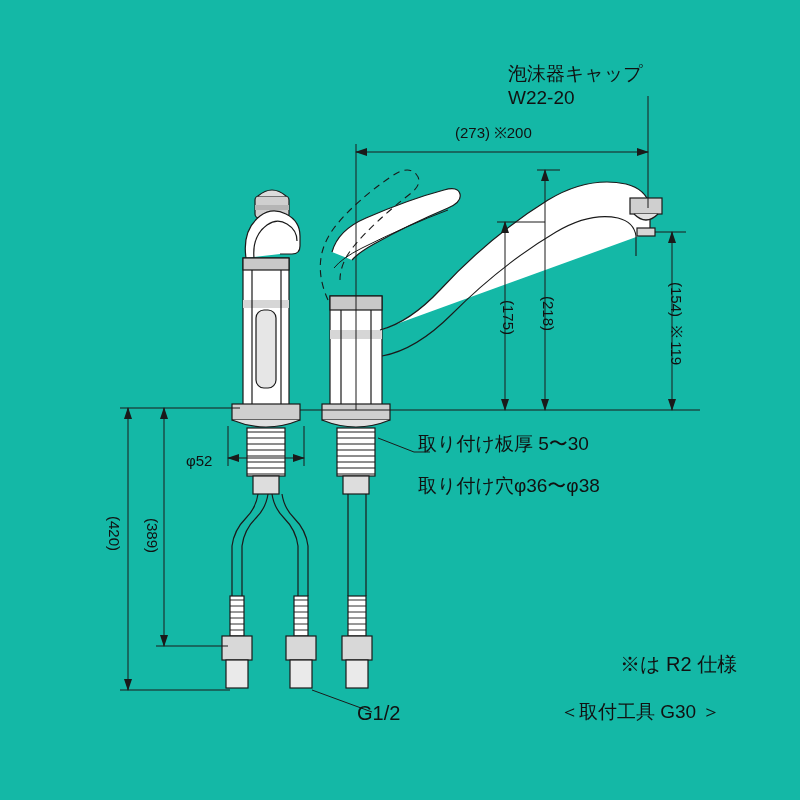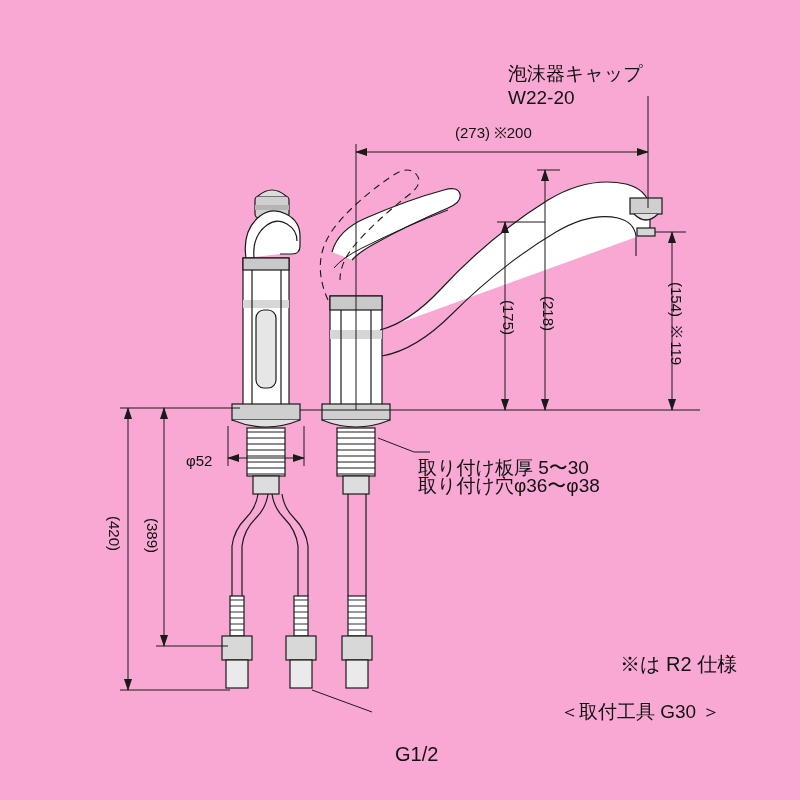--- a/index.html
+++ b/index.html
@@ -4,21 +4,21 @@
 <style>
   html, body {
     margin: 0;
     padding: 0;
     background: #ffffff;
   }
   #page {
     position: relative;
     width: 800px;
     height: 800px;
-    background: #f9a8d4;
+    background: #14b8a6;
     font-family: "Liberation Sans", sans-serif;
     color: #111111;
     overflow: hidden;
   }
   #drawing {
     position: absolute;
     left: 0;
     top: 0;
     width: 800px;
     height: 800px;
@@ -208,24 +208,24 @@
   <div class="lbl s19" style="left:508px; top:86px;text-align:right;">W22-20</div>
 
   <div class="lbl s18" style="left:455px; top:124px;">(273) ※200</div>
 
   <div class="lbl vert s18" style="left:498px; top:300px;">(175)</div>
   <div class="lbl vert s18" style="left:538px; top:296px;">(218)</div>
   <div class="lbl vert s18" style="left:666px; top:282px;">(154) ※119</div>
 
   <div class="lbl s18" style="left:186px; top:436px;margin-top:16px;">φ52</div>
 
-  <div class="lbl s19" style="left:418px; top:456px;">取り付け板厚 5〜30</div>
+  <div class="lbl s19" style="left:418px; top:432px;">取り付け板厚 5〜30</div>
   <div class="lbl s19" style="left:418px; top:474px;">取り付け穴φ36〜φ38</div>
 
   <div class="lbl vert s18" style="left:104px; top:516px;">(420)</div>
   <div class="lbl vert s18" style="left:142px; top:518px;">(389)</div>
 
-  <div class="lbl s20" style="left:357px; top:742px;margin-left:38px;">G1/2</div>
+  <div class="lbl s20" style="left:357px; top:701px;">G1/2</div>
 
   <div class="lbl s20" style="left:588px; top:652px;margin-left:32px;">※は R2 仕様</div>
   <div class="lbl s19" style="left:560px; top:700px;">＜取付工具 G30 ＞</div>
 
 </div>
 
 </body></html>

